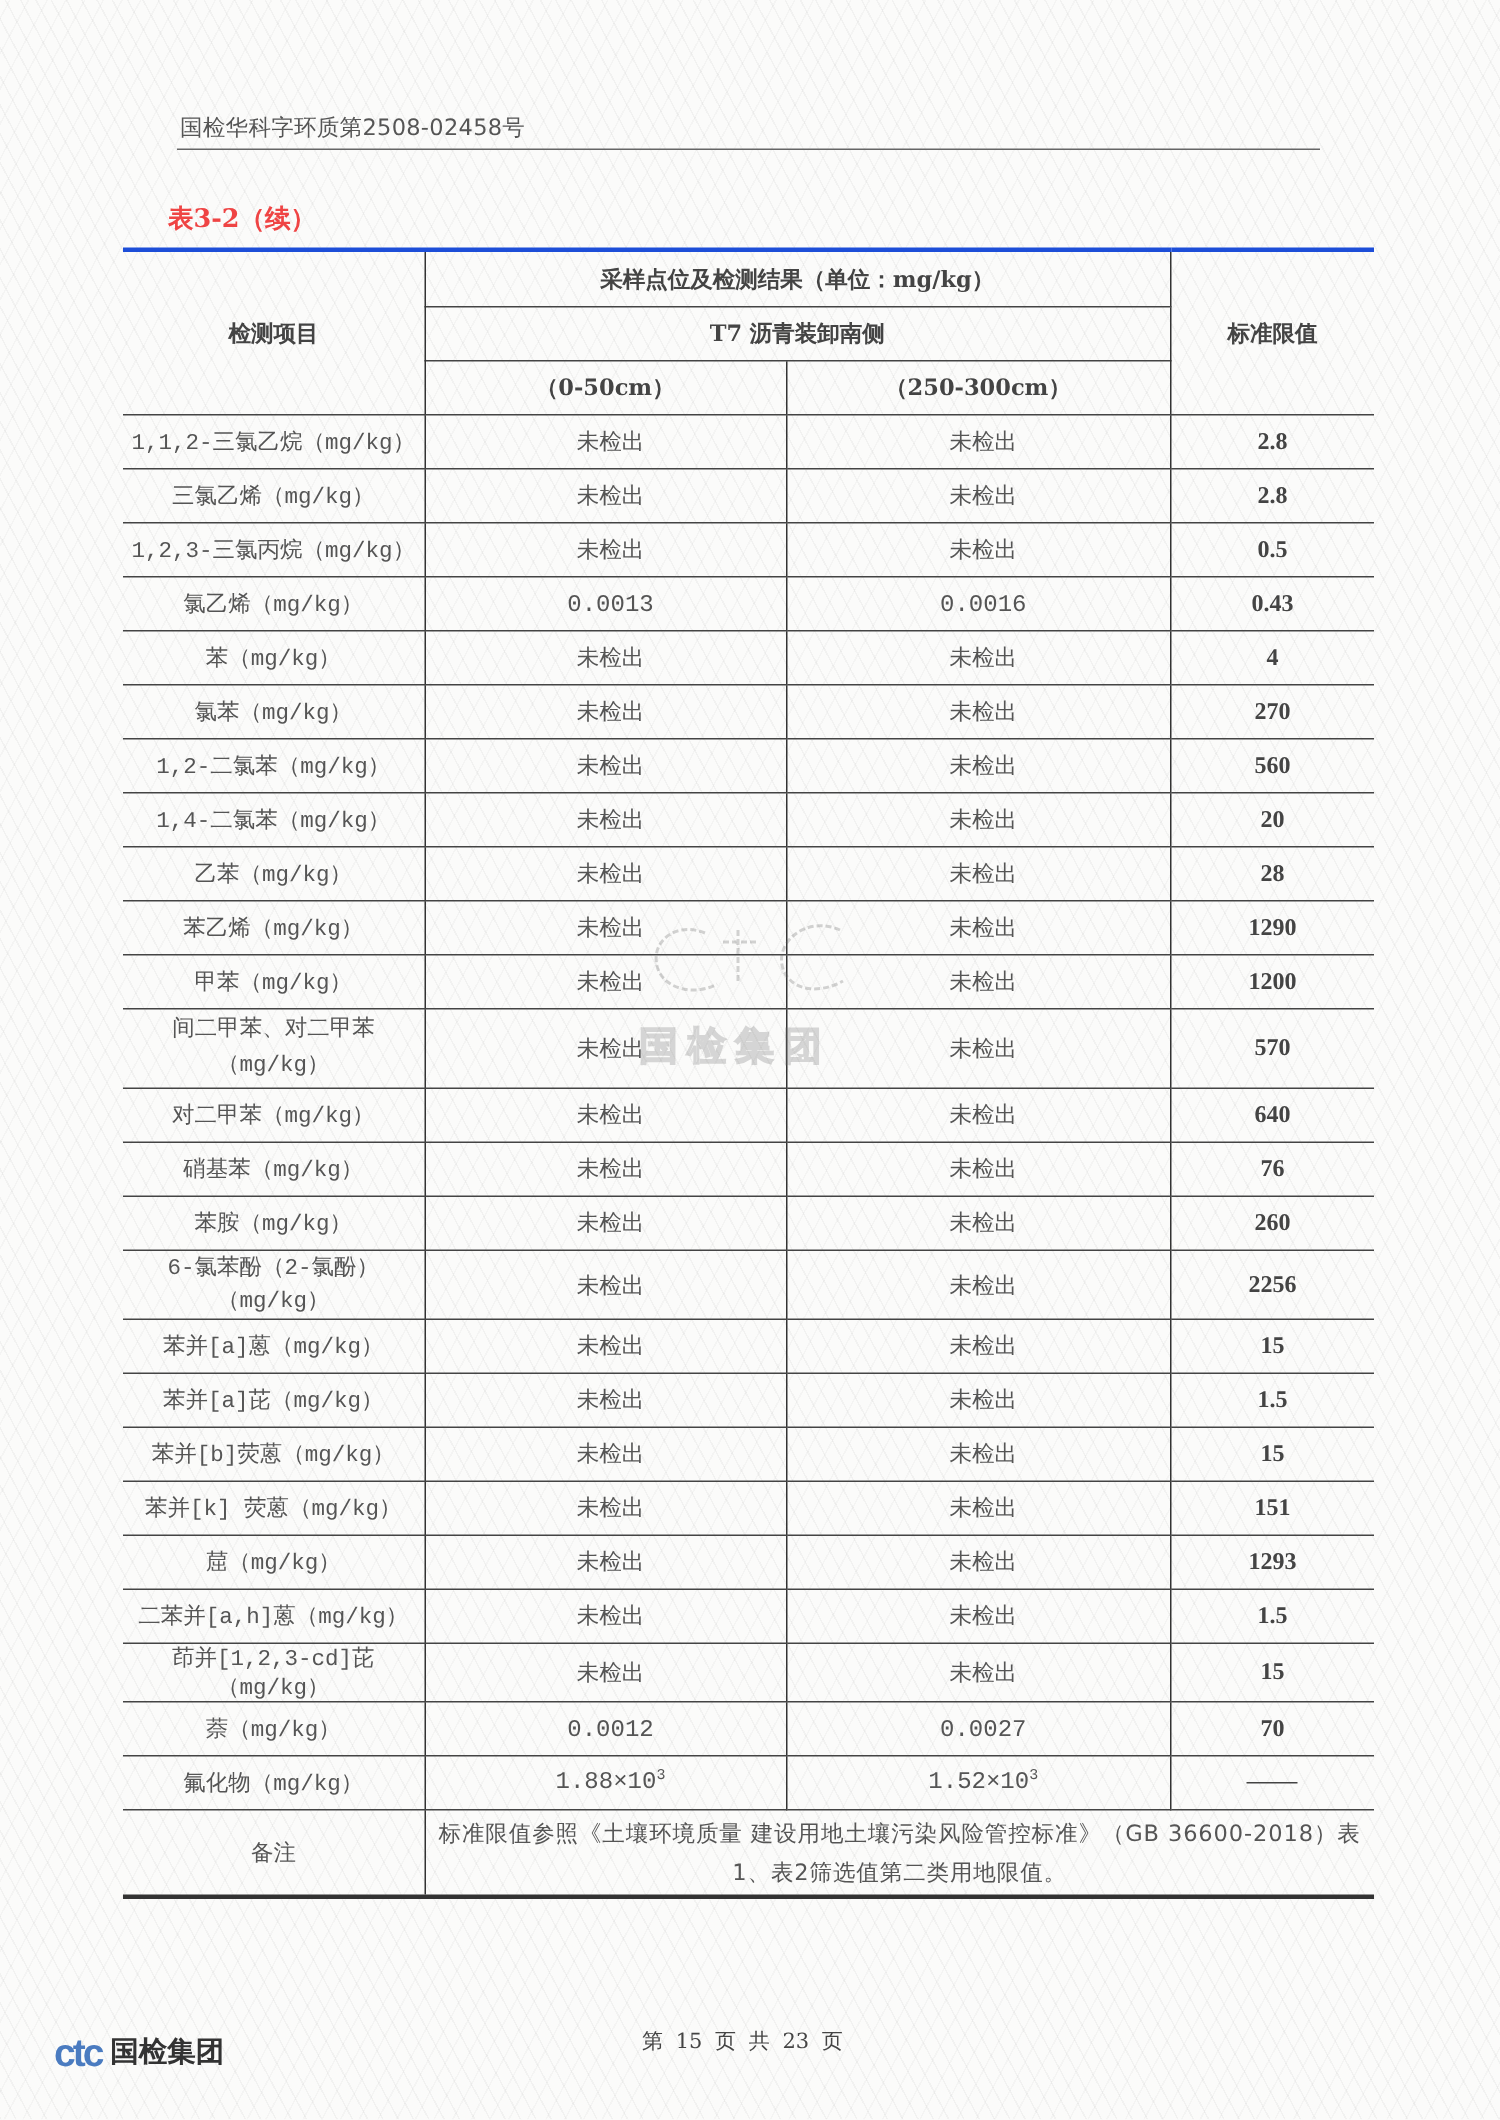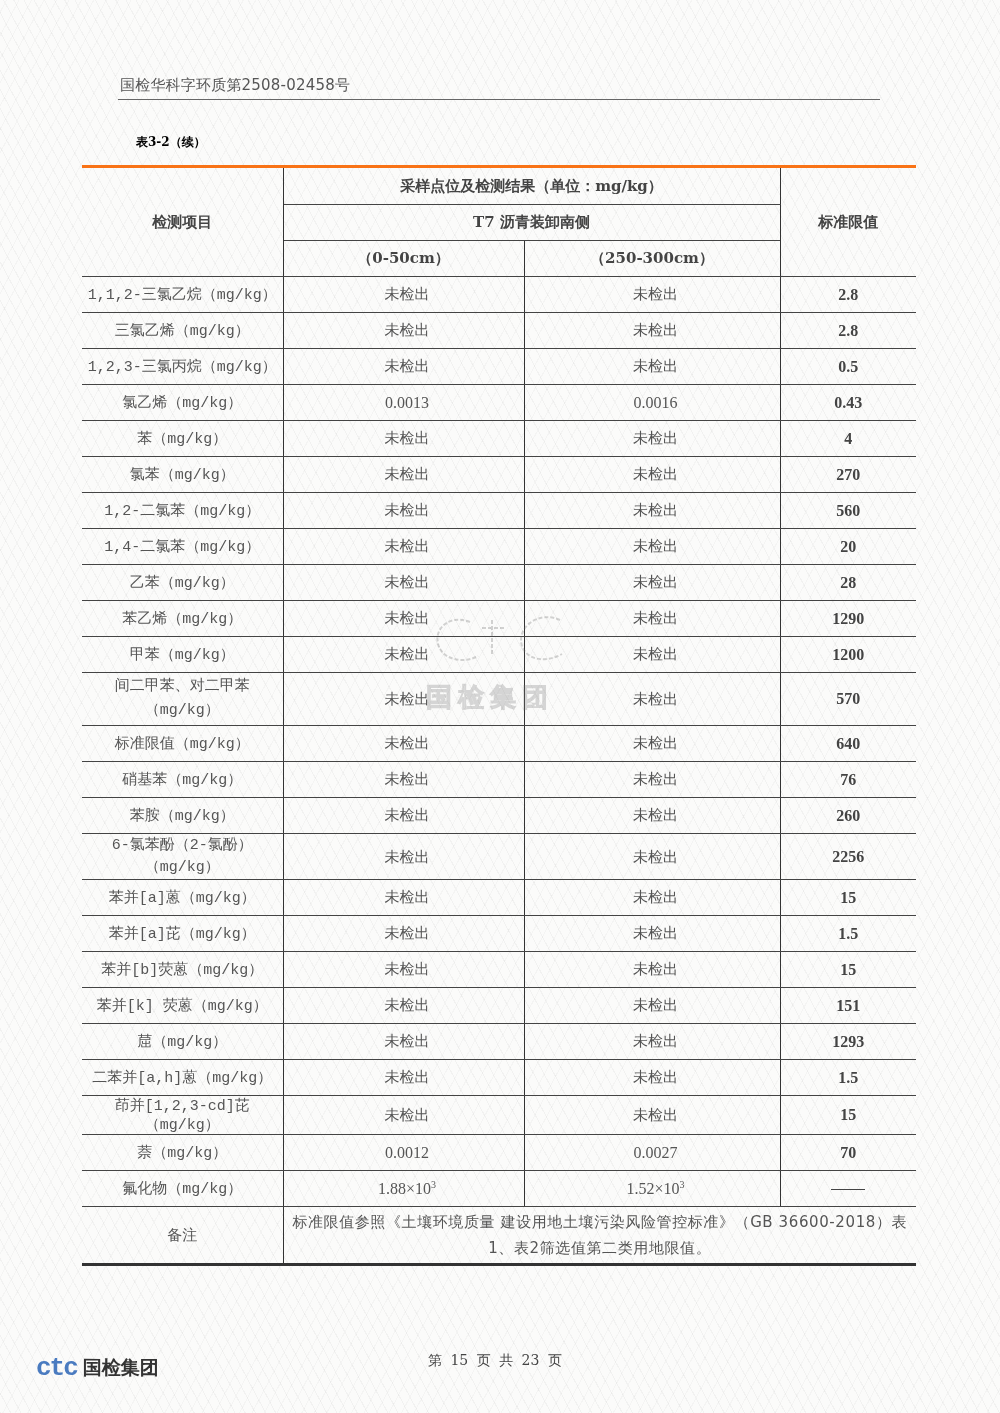--- a/index.html
+++ b/index.html
@@ -17,50 +17,50 @@
   }
   .doc-header {
     position: absolute; left: 120px; top: 76px; font-size: 15px; color: #555;
     font-family: "DejaVu Sans", "Liberation Sans", sans-serif; letter-spacing: 0.2px;
   }
   .doc-header-rule {
     position: absolute; left: 118px; top: 99px; width: 762px; height: 0;
     border-top: 1.5px solid #666;
   }
   .table-caption {
-    position: absolute; left: 136px; top: 134px; font-size: 12px; font-weight: bold; color: #000000;
+    position: absolute; left: 112px; top: 134px; font-size: 17px; font-weight: bold; color: #ef4444;
   }
   table.results {
     position: absolute; left: 82px; top: 165px; width: 834px;
     border-collapse: collapse; table-layout: fixed;
     font-size: 15px;
   }
   table.results col.c1 { width: 201px; }
   table.results col.c2 { width: 241px; }
   table.results col.c3 { width: 256px; }
   table.results col.c4 { width: 136px; }
   table.results td, table.results th {
     border-top: 1.5px solid #444; border-bottom: 1.5px solid #444;
     border-left: 1.5px solid #333; border-right: 1.5px solid #333;
     text-align: center; vertical-align: middle; padding: 0 4px;
     font-weight: normal;
   }
   table.results tr > *:first-child { border-left: none; }
   table.results tr > *:last-child { border-right: none; }
-  table.results thead tr:first-child th { border-top: 3px solid #f97316; margin-left: 45px; }
+  table.results thead tr:first-child th { border-top: 3px solid #1d4ed8; margin-left: 45px; }
   table.results thead th { font-weight: bold; color: #444; }
   table.results thead tr.r1 th { height: 36px; }
   table.results thead tr.r2 th { height: 35px; }
   table.results thead tr.r3 th { height: 35px; }
   table.results tbody td { height: 35px; }
   table.results tbody tr.tall td { height: 52px; line-height: 24px; }
   table.results tbody tr.tall2 td { height: 45px; line-height: 22px; }
   table.results tbody td.item { font-family: Liberation Mono, monospace; font-size: 15px; color: #555; }
   table.results tbody td.val { font-family: "DejaVu Sans", "Liberation Sans", sans-serif; color: #555; padding-left: 11px; }
-  table.results tbody td.val.num { font-family: Liberation Serif, serif; font-size: 16px; text-align: center; }
+  table.results tbody td.val.num { font-family: Liberation Mono, monospace; font-size: 16px; text-align: center; }
   table.results tbody td.limit { font-weight: bold; font-family: "Liberation Serif", "DejaVu Serif", serif; font-size: 16px; color: #444; }
   table.results tbody tr.note td { height: 50px; border-bottom: 3px solid #333; }
   table.results tbody tr.note td.note-text {
     text-align: center; padding: 2px 6px; font-family: "DejaVu Sans", "Liberation Sans", sans-serif;
     font-size: 15px; line-height: 26px; color: #555; letter-spacing: 0.6px;
   }
   sup { font-size: 10px; }
   .dash { display: inline-block; width: 34px; border-top: 1.5px solid #444; vertical-align: middle; }
   .watermark {
     position: absolute; left: 420px; top: 600px; width: 160px; height: 115px;
@@ -68,21 +68,21 @@
   }
   .watermark .wm-text {
     position: absolute; left: 6px; top: 80px; font-size: 26px; letter-spacing: 6px;
     color: transparent; -webkit-text-stroke: 1px #777;
     font-family: "DejaVu Sans", sans-serif; font-weight: bold;
   }
   .footer-logo {
     position: absolute; left: 36px; top: 1355px; display: flex; align-items: center; gap: 6px;
   }
   .footer-logo .ctc {
-    font-family: Liberation Mono, monospace; font-weight: bold; font-size: 26px;
+    font-family: Liberation Sans, sans-serif; font-weight: bold; font-size: 26px;
     color: #4a7bc0; letter-spacing: -2px; line-height: 26px;
   }
   .footer-logo .brand {
     font-family: "DejaVu Sans", "Liberation Sans", sans-serif; font-weight: bold; font-size: 19px; color: #333;
   }
   .page-num {
     position: absolute; left: 428px; top: 1352px; font-size: 14px; color: #444; word-spacing: 4px;
   }
 </style>
 </head>
@@ -186,21 +186,21 @@
     <tr class="tall">
       <td class="item">
         <span>间二甲苯、对二甲苯</span><br>
         <span>（mg/kg）</span>
       </td>
       <td class="val">未检出</td>
       <td class="val">未检出</td>
       <td class="limit">570</td>
     </tr>
     <tr>
-      <td class="item">标准限值（mg/kg）</td>
+      <td class="item">对二甲苯（mg/kg）</td>
       <td class="val">未检出</td>
       <td class="val">未检出</td>
       <td class="limit">640</td>
     </tr>
     <tr>
       <td class="item">硝基苯（mg/kg）</td>
       <td class="val">未检出</td>
       <td class="val">未检出</td>
       <td class="limit">76</td>
     </tr>

